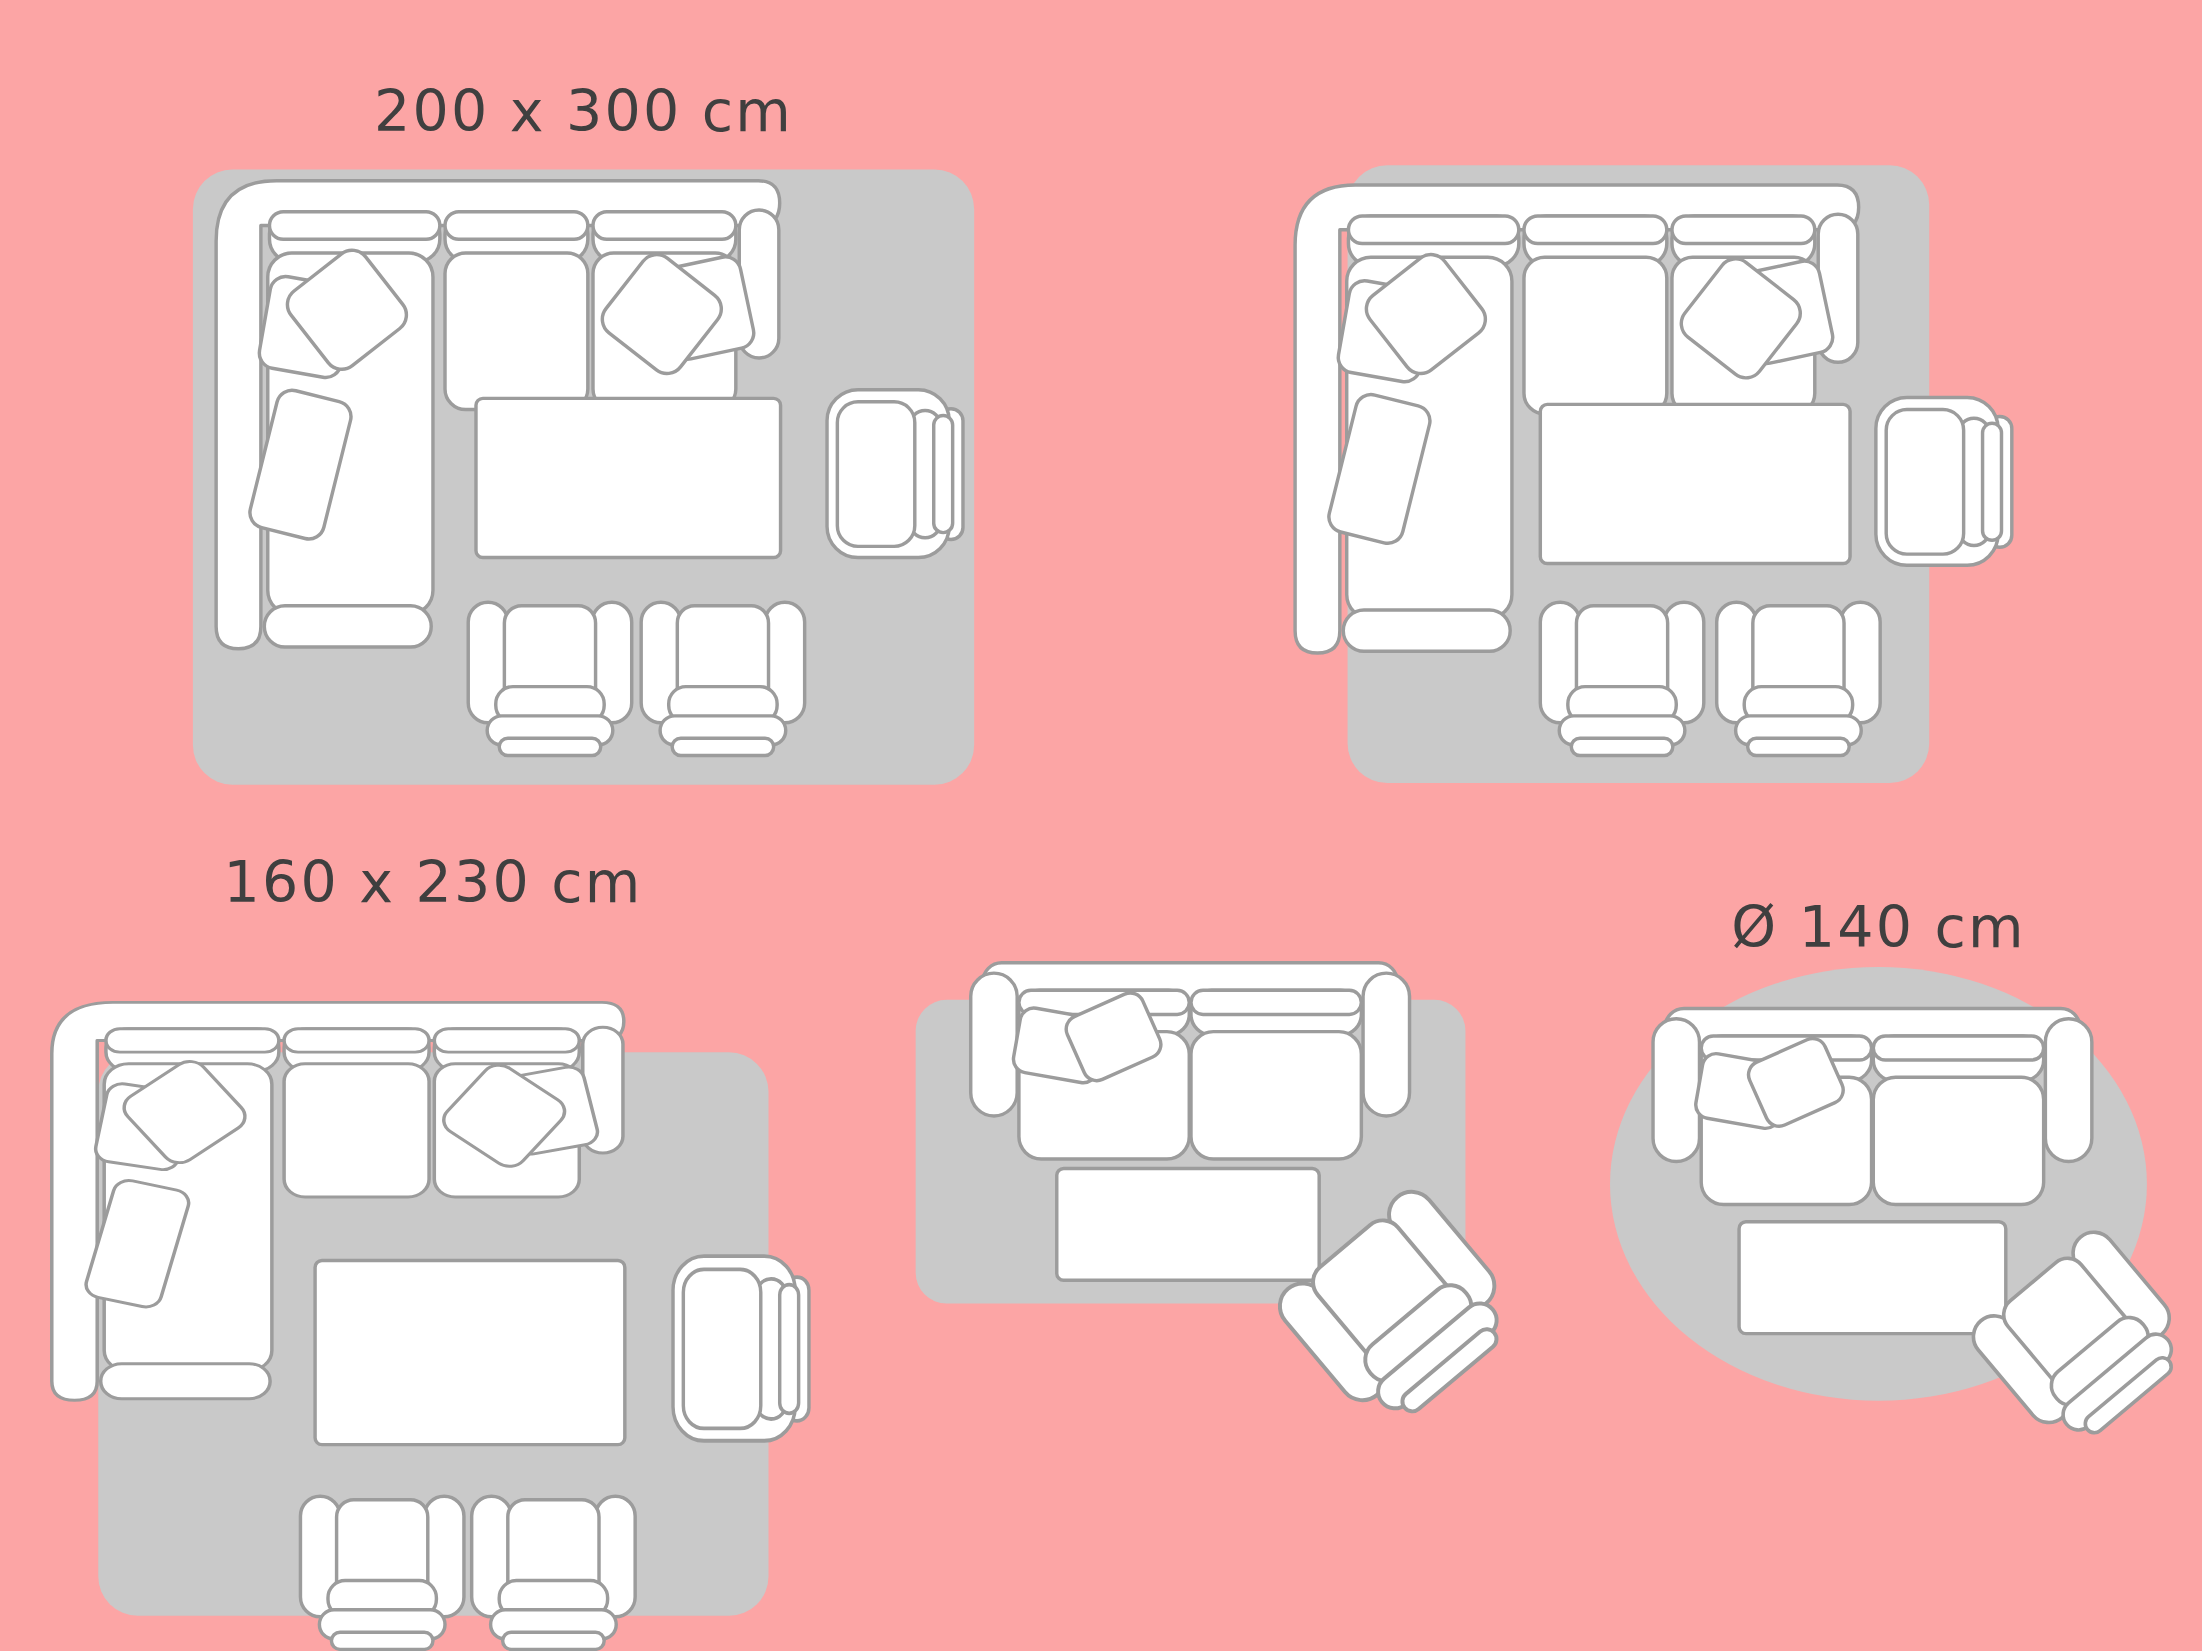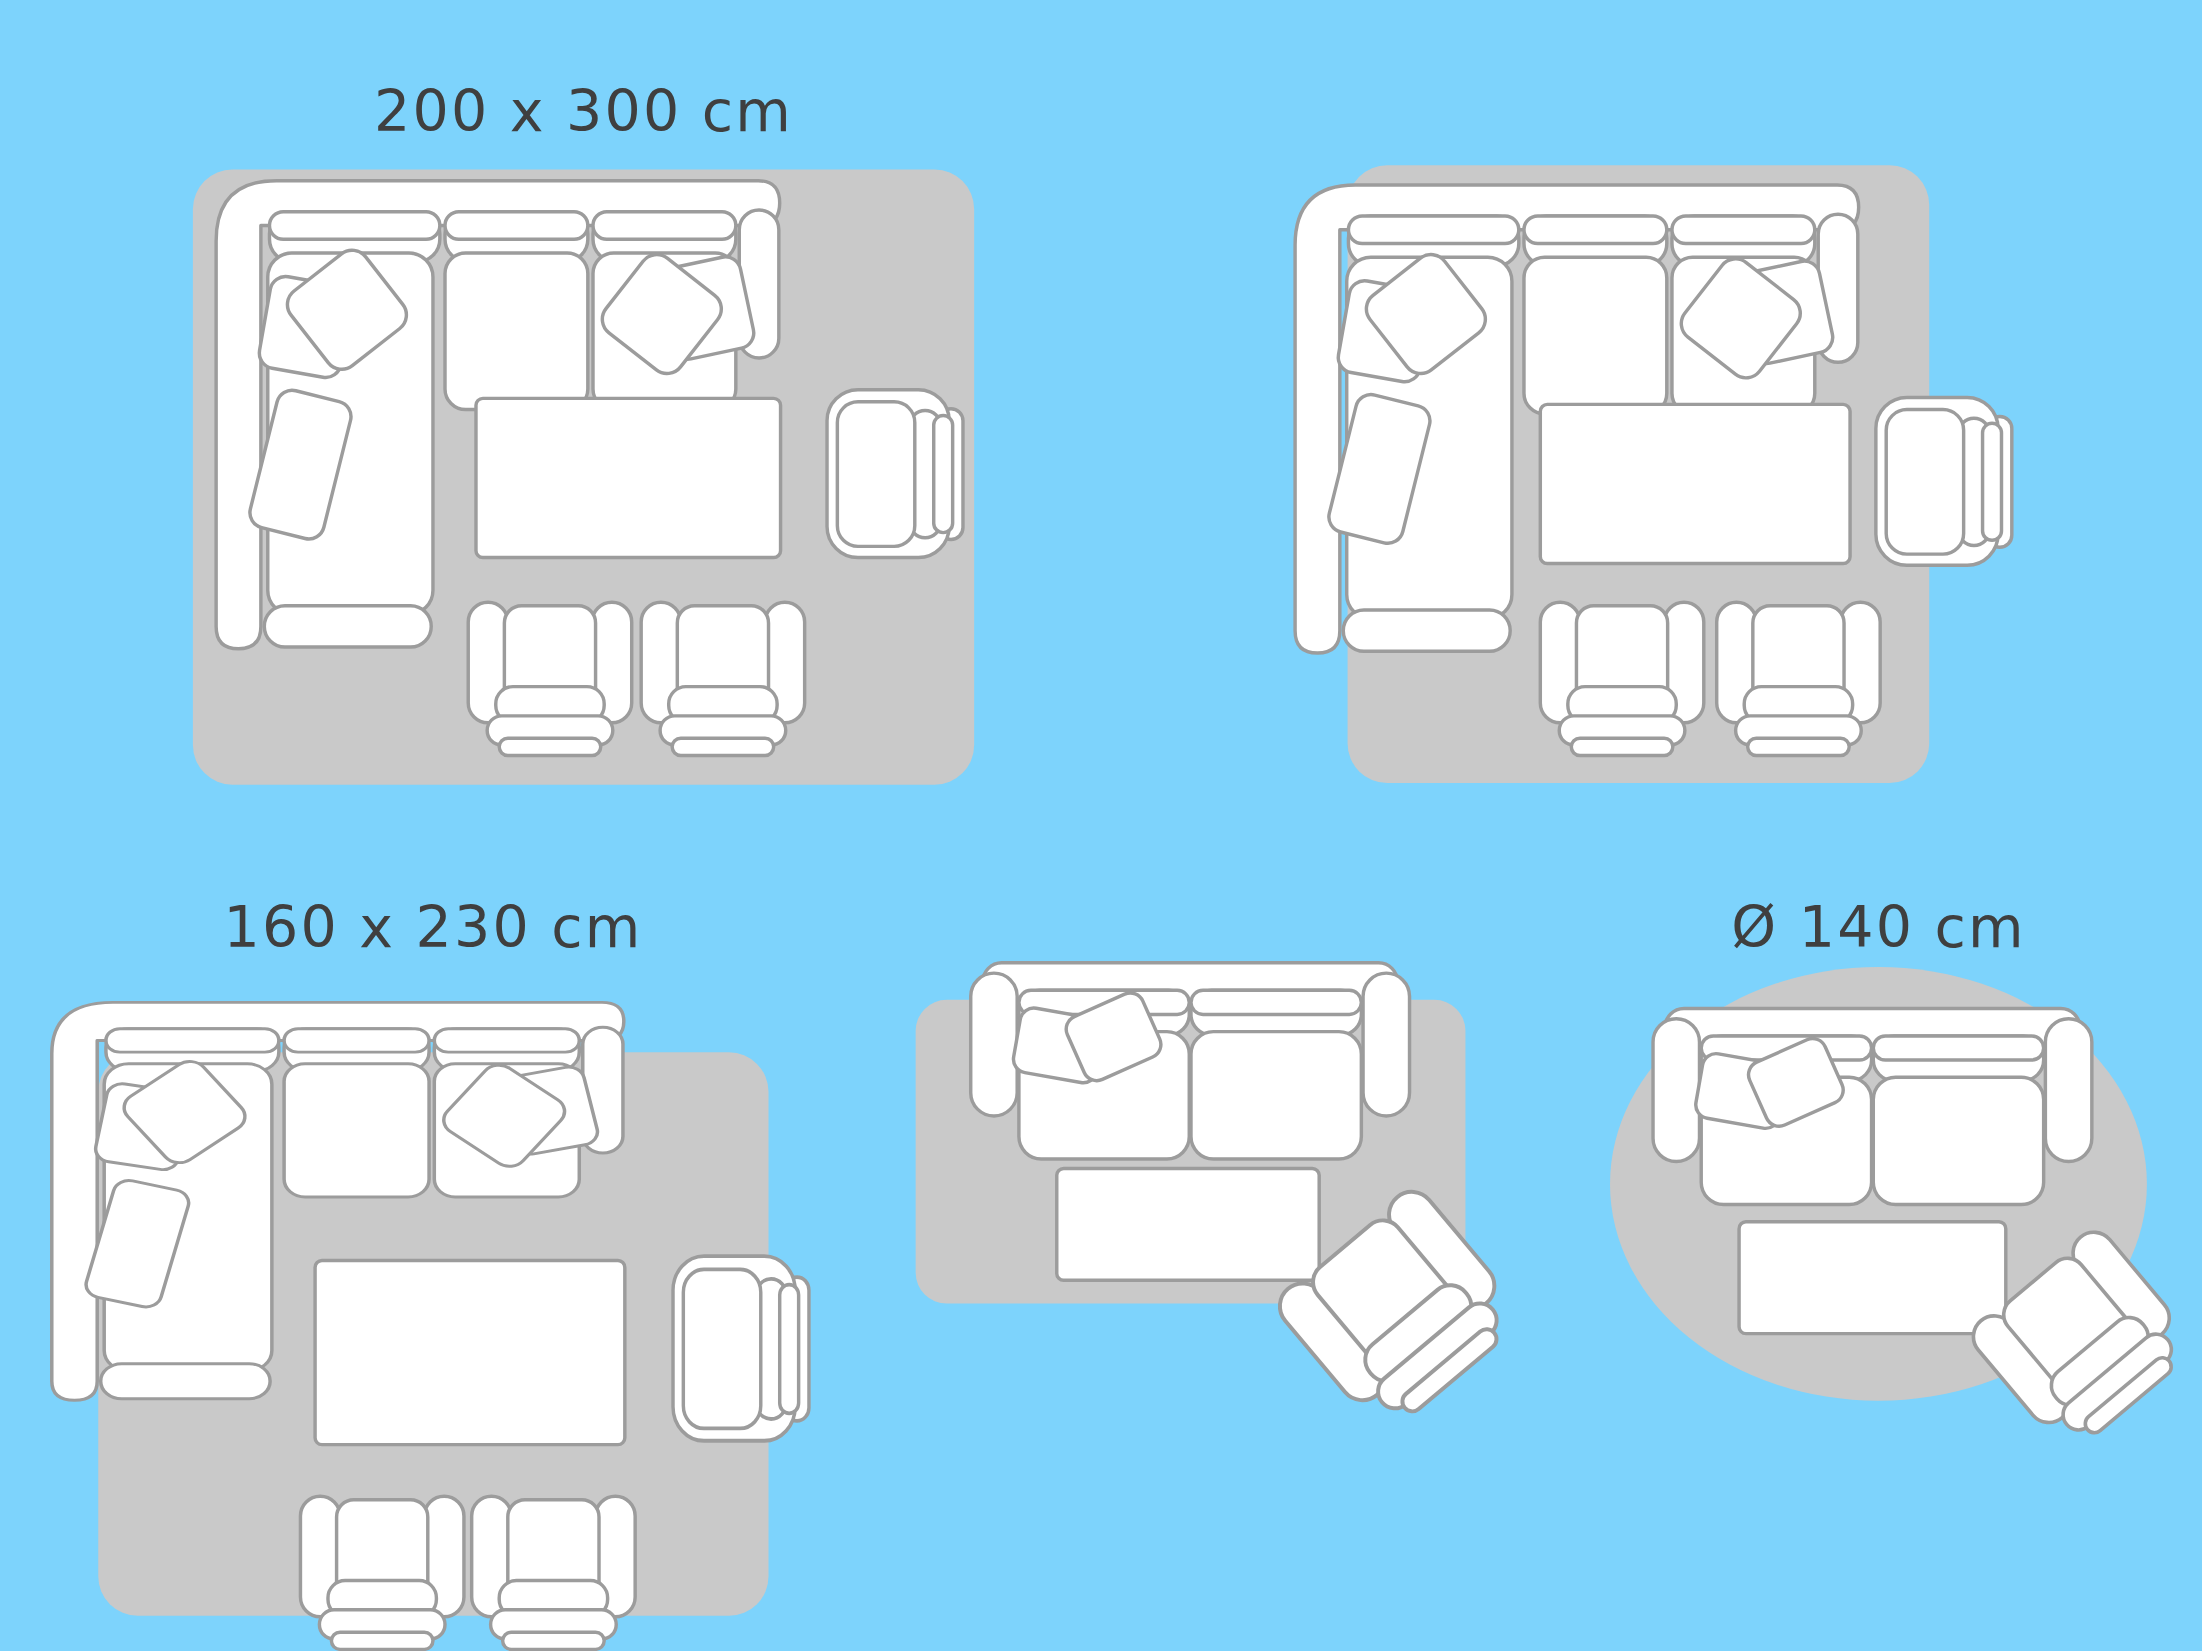--- a/index.html
+++ b/index.html
@@ -4,21 +4,21 @@
 <style>
   html, body {
     margin: 0;
     padding: 0;
     background: #ffffff;
   }
   .canvas {
     position: relative;
     width: 2203px;
     height: 1652px;
-    background: #7dd3fc;
+    background: #fca5a5;
     overflow: hidden;
     font-family: "DejaVu Sans", "Liberation Sans", sans-serif;
   }
   .scene {
     position: absolute;
     left: 0;
     top: 0;
     width: 2203px;
     height: 1652px;
     display: block;
@@ -48,21 +48,21 @@
     stroke: #9c9c9c;
     stroke-width: 4px;
   }
 </style>
 </head>
 <body>
 
 <div class="canvas">
 
   <div class="size-title" style="left:193px; top:81px;  width:781px;">200 x 300 cm</div>
-  <div class="size-title" style="left:98px; top:897px; width:670px;">160 x 230 cm</div>
+  <div class="size-title" style="left:98px; top:852px; width:670px;">160 x 230 cm</div>
   <div class="size-title" style="left:1610px; top:897px; width:537px;">Ø 140 cm</div>
 
   <svg class="scene" viewBox="0 0 2560 1920" xmlns="http://www.w3.org/2000/svg">
     <defs>
 
       <g id="corner-sofa">
         <path d="M70 0 H630 Q655 0 655 26 Q655 52 630 52 H52 V518 Q52 544 26 544 Q0 544 0 518 V70 Q0 0 70 0 Z"></path>
         <rect x="608" y="34" width="46" height="172" rx="23"></rect>
         <rect x="62" y="36" width="198" height="58" rx="26"></rect>
         <rect x="266" y="36" width="166" height="58" rx="26"></rect>

